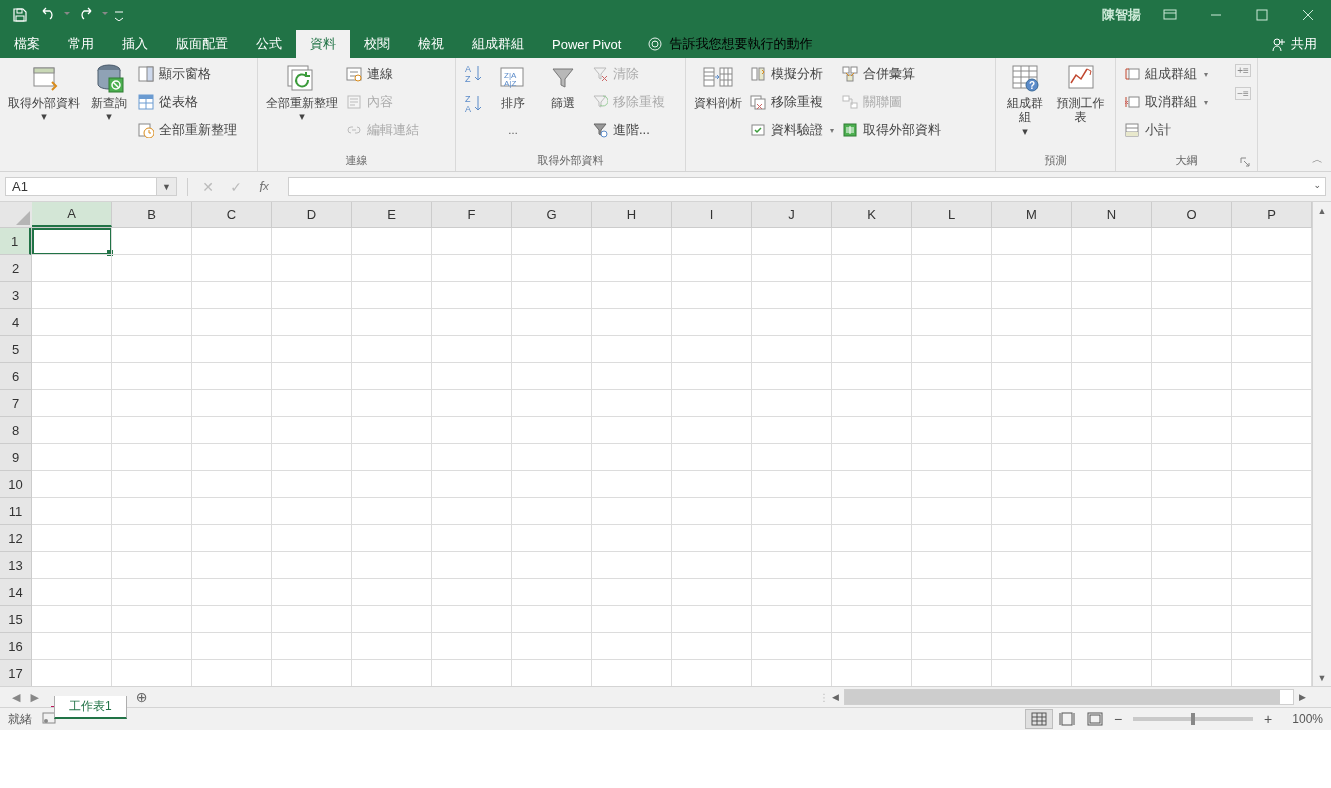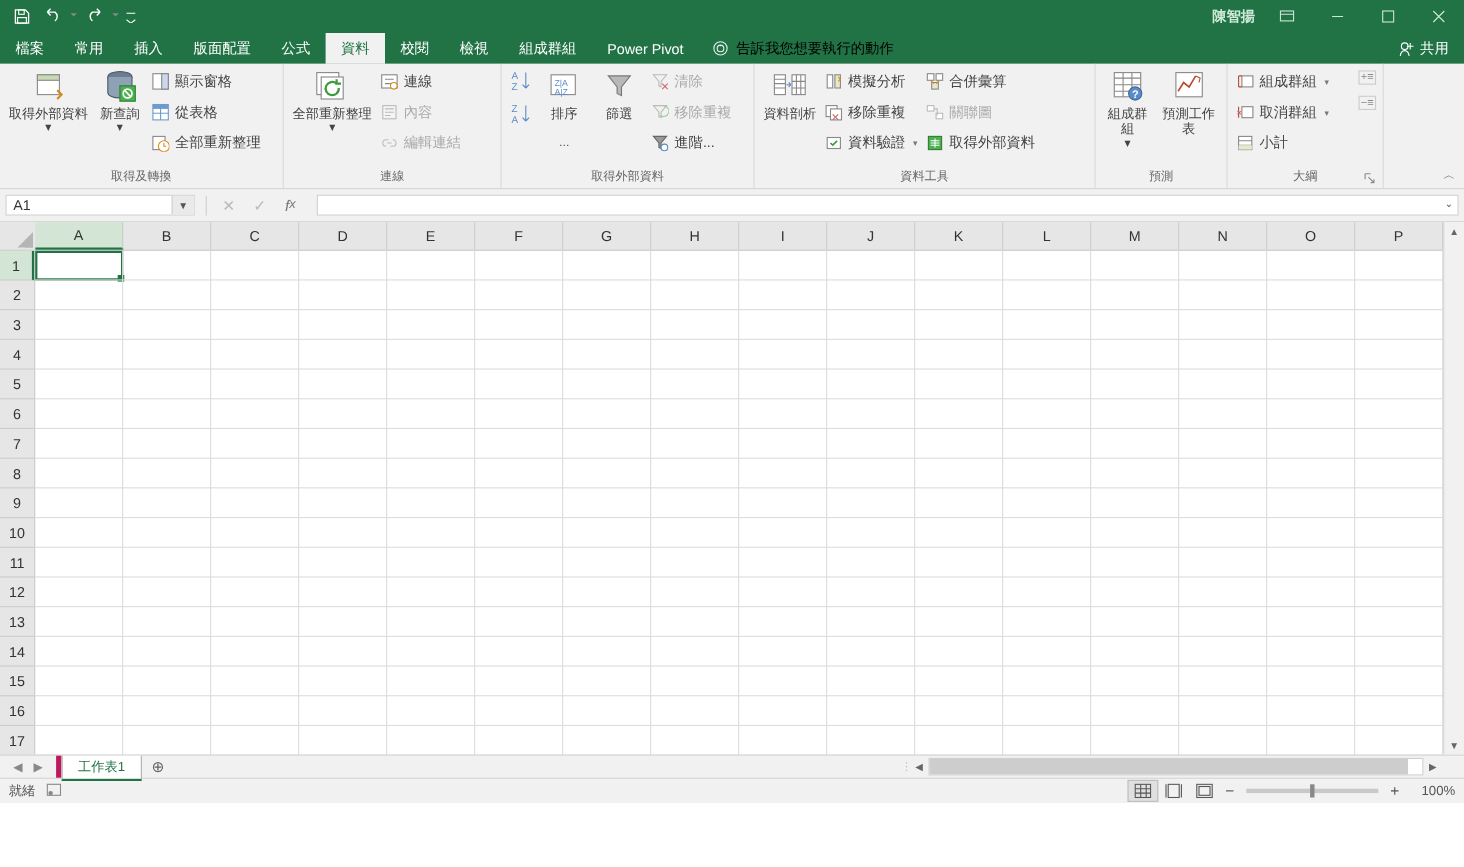--- a/index.html
+++ b/index.html
@@ -68,21 +68,21 @@
 .sel-cell { position:absolute; left:0; top:0; width:80px; height:27px; border:2px solid #217346; box-sizing:border-box; }
 .sel-cell::after { content:""; position:absolute; right:-3px; bottom:-3px; width:6px; height:6px; background:#217346; }
 .vscroll-gutter { width:20px; background:#f1f1f1; border-left:1px solid #d4d4d4; position:relative; }
 .vscroll-gutter .arrow { height:17px; display:flex; align-items:center; justify-content:center; font-size:9px; color:#666; }
 .vscroll-track { position:absolute; top:17px; bottom:17px; left:0; right:0; }
 
 
 .sheet-row { height:22px; background:#f1f1f1; border-top:1px solid #d4d4d4; border-bottom:1px solid #d4d4d4; display:flex; align-items:stretch; position:relative; }
 .sheet-nav { display:flex; align-items:center; padding:0 12px; gap:10px; color:#888; }
 .sheet-nav span { font-size:11px; }
-.sheet-tabs { display:flex; align-items:flex-start; border-left:5px solid #be185d; }
+.sheet-tabs { display:flex; align-items:center; border-left:3px solid #be185d;margin-top:19px; }
 .sheet-tab { background:#fff; border:1px solid #aeaeae; border-top:none; border-bottom:2px solid #217346; padding:2px 14px; font-size:12px; color:#217346; margin-bottom:-1px; }
 .sheet-new { width:30px; display:flex; align-items:center; justify-content:center; color:#666; font-size:14px; }
 .sheet-divider { flex:1; }
 .hscroll-container { display:flex; align-items:center; width:490px; }
 .hscroll-container .splitter { width:6px; height:100%; display:flex; align-items:center; justify-content:center; color:#bbb; font-size:10px; }
 .hscroll-container .arrow { width:17px; display:flex; align-items:center; justify-content:center; font-size:9px; color:#666; }
 .hscroll-track { flex:1; height:16px; background:#fff; border:1px solid #cfcfcf; position:relative; }
 .hscroll-thumb { position:absolute; left:0; top:0; bottom:0; width:97%; background:#cdcdcd; }
 
 
@@ -239,21 +239,20 @@
               <svg width="16" height="16" viewBox="0 0 16 16">
                 <rect x="1" y="2" width="11" height="12" fill="#fff" stroke="#888"></rect>
                 <circle cx="11" cy="11" r="5" fill="#fff" stroke="#d98b1a"></circle>
                 <path d="M11 8v3h2" stroke="#d98b1a" fill="none"></path>
               </svg>
             </span>
             <span>全部重新整理</span>
           </div>
       </div>
     </div>
-    <div class="group-label">取得及轉換</div>
   </div>
 
   <div class="group" style="width:198px;">
     <div class="group-body">
       <div class="big-btn">
         <div class="icon">
             <svg width="32" height="32" viewBox="0 0 32 32">
               <rect x="2" y="4" width="20" height="20" fill="#fff" stroke="#888"></rect>
               <rect x="6" y="8" width="20" height="20" fill="#fff" stroke="#888"></rect>
               <path d="M20 14a6 6 0 1 0 2 4" stroke="#3b9b3b" fill="none" stroke-width="2"></path>
@@ -435,21 +434,20 @@
             <span class="icon">
               <svg width="16" height="16" viewBox="0 0 16 16">
                 <rect x="2" y="2" width="12" height="12" fill="#4caf50" stroke="#2e7d32"></rect>
                 <path d="M4 6h8M4 8h8M4 10h8M8 4v8" stroke="#fff"></path>
               </svg>
             </span>
             <span>取得外部資料</span>
           </div>
       </div>
     </div>
-    <div class="group-label">資料工具</div>
   </div>
 
   <div class="group" style="width:120px;">
     <div class="group-body">
       <div class="big-btn">
         <div class="icon">
             <svg width="30" height="30" viewBox="0 0 30 30">
               <rect x="3" y="3" width="24" height="22" fill="#fff" stroke="#888"></rect>
               <path d="M3 8h24M3 14h24M3 20h24M11 3v22M19 3v22" stroke="#888"></path>
               <circle cx="22" cy="22" r="6" fill="#5b8bc9" stroke="#3a6a99"></circle>

